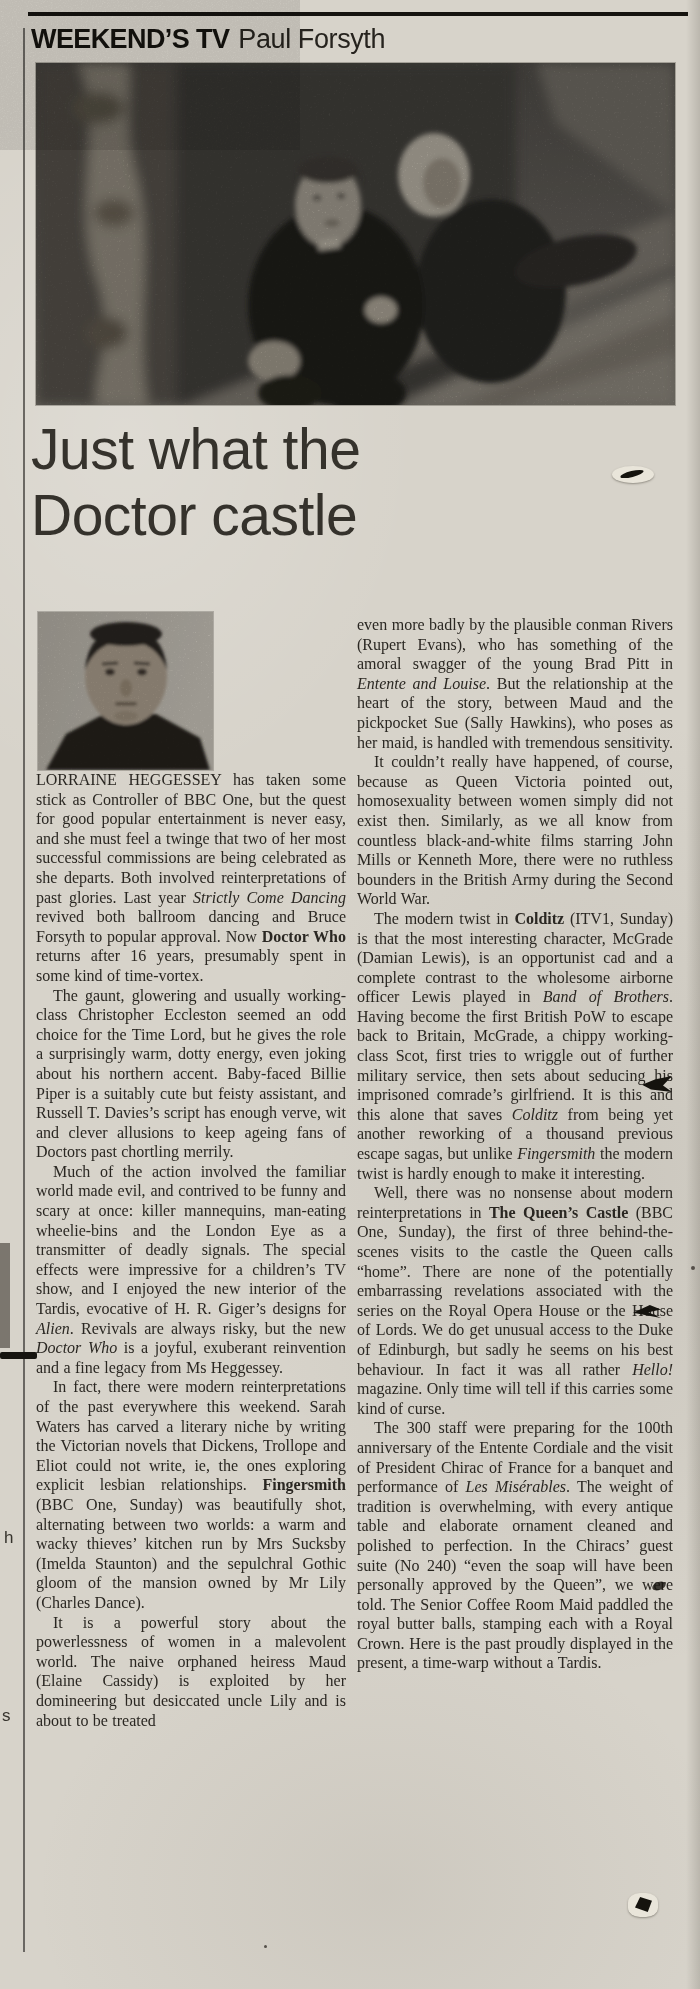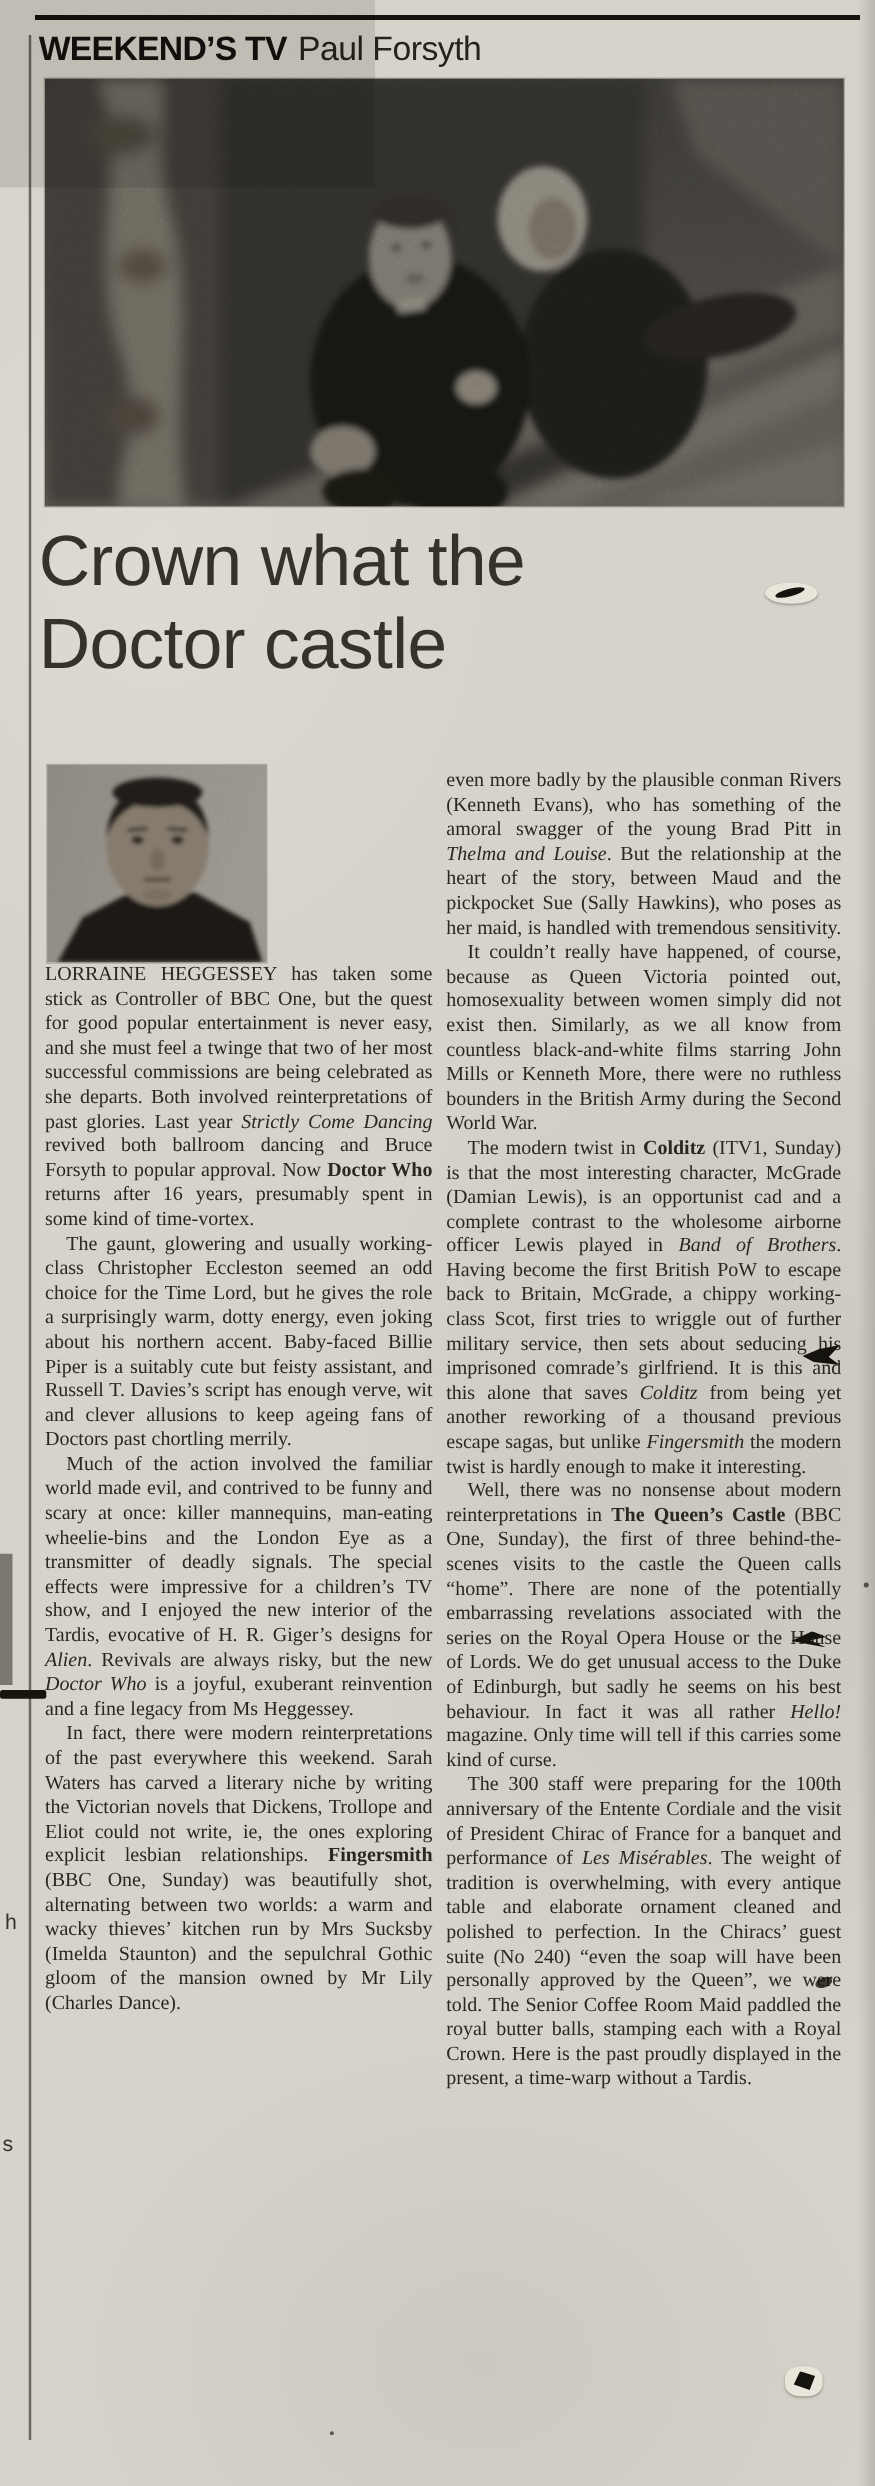--- a/index.html
+++ b/index.html
@@ -145,21 +145,21 @@
         <rect x="282" y="176" width="22" height="10" fill="#c9c2b4" transform="rotate(-8 293 181)"></rect>
         <ellipse cx="345" cy="247" rx="16" ry="13" fill="#bdb5a6"></ellipse>
         <ellipse cx="238" cy="298" rx="26" ry="20" fill="#b2aa9b"></ellipse>
         <ellipse cx="254" cy="330" rx="32" ry="18" fill="#28261f"></ellipse>
         <ellipse cx="330" cy="330" rx="40" ry="22" fill="#23211d"></ellipse>
       </g>
       <rect width="639" height="342" filter="url(#pnoise)" opacity="0.30"></rect>
     </svg>
   </div>
 
-  <h1 class="headline"><span>Crown what the</span><br><span>Doctor castle</span></h1>
+  <h1 class="headline"><span>Just what the</span><br><span>Doctor castle</span></h1>
 
   <div class="author-photo">
     <svg viewBox="0 0 175 158" preserveAspectRatio="none">
       <defs>
         <linearGradient id="abg" x1="0" y1="0" x2="1" y2="0.3">
           <stop offset="0" stop-color="#b7b2a8"></stop>
           <stop offset="1" stop-color="#cac5bb"></stop>
         </linearGradient>
         <filter id="ablur" x="-20%" y="-20%" width="140%" height="140%">
             <feGaussianBlur stdDeviation="1.6"></feGaussianBlur>
@@ -185,23 +185,24 @@
       </g>
       <rect width="175" height="158" filter="url(#anoise)" opacity="0.22"></rect>
     </svg>
   </div>
 
   <div class="col col-left" id="col-left">
       <p class=""><span>LORRAINE HEGGESSEY has taken some stick as Controller of BBC One, but the quest for good popular entertainment is never easy, and she must feel a twinge that two of her most successful commissions are being celebrated as she departs. Both involved reinterpretations of past glories. Last year </span><span class="i">Strictly Come Dancing</span><span> revived both ballroom dancing and Bruce Forsyth to popular approval. Now </span><span class="b">Doctor Who</span><span> returns after 16 years, presumably spent in some kind of time-vortex.</span></p>
       <p class="indent"><span>The gaunt, glowering and usually working-class Christopher Eccleston seemed an odd choice for the Time Lord, but he gives the role a surprisingly warm, dotty energy, even joking about his northern accent. Baby-faced Billie Piper is a suitably cute but feisty assistant, and Russell T. Davies’s script has enough verve, wit and clever allusions to keep ageing fans of Doctors past chortling merrily.</span></p>
       <p class="indent"><span>Much of the action involved the familiar world made evil, and contrived to be funny and scary at once: killer mannequins, man-eating wheelie-bins and the London Eye as a transmitter of deadly signals. The special effects were impressive for a children’s TV show, and I enjoyed the new interior of the Tardis, evocative of H. R. Giger’s designs for </span><span class="i">Alien</span><span>. Revivals are always risky, but the new </span><span class="i">Doctor Who</span><span> is a joyful, exuberant reinvention and a fine legacy from Ms Heggessey.</span></p>
       <p class="indent"><span>In fact, there were modern reinterpretations of the past everywhere this weekend. Sarah Waters has carved a literary niche by writing the Victorian novels that Dickens, Trollope and Eliot could not write, ie, the ones exploring explicit lesbian relationships. </span><span class="b">Fingersmith</span><span> (BBC One, Sunday) was beautifully shot, alternating between two worlds: a warm and wacky thieves’ kitchen run by Mrs Sucksby (Imelda Staunton) and the sepulchral Gothic gloom of the mansion owned by Mr Lily (Charles Dance).</span></p>
+      <p class="indent"><span>It is a powerful story about the powerlessness of women in a malevolent world. The naive orphaned heiress Maud (Elaine Cassidy) is exploited by her domineering but desiccated uncle Lily and is about to be treated</span></p>
     </div>
   <div class="col col-right" id="col-right">
-      <p class=""><span>even more badly by the plausible conman Rivers (Kenneth Evans), who has something of the amoral swagger of the young Brad Pitt in </span><span class="i">Thelma and Louise</span><span>. But the relationship at the heart of the story, between Maud and the pickpocket Sue (Sally Hawkins), who poses as her maid, is handled with tremendous sensitivity.</span></p>
+      <p class=""><span>even more badly by the plausible conman Rivers (Rupert Evans), who has something of the amoral swagger of the young Brad Pitt in </span><span class="i">Entente and Louise</span><span>. But the relationship at the heart of the story, between Maud and the pickpocket Sue (Sally Hawkins), who poses as her maid, is handled with tremendous sensitivity.</span></p>
       <p class="indent"><span>It couldn’t really have happened, of course, because as Queen Victoria pointed out, homosexuality between women simply did not exist then. Similarly, as we all know from countless black-and-white films starring John Mills or Kenneth More, there were no ruthless bounders in the British Army during the Second World War.</span></p>
       <p class="indent"><span>The modern twist in </span><span class="b">Colditz</span><span> (ITV1, Sunday) is that the most interesting character, McGrade (Damian Lewis), is an opportunist cad and a complete contrast to the wholesome airborne officer Lewis played in </span><span class="i">Band of Brothers</span><span>. Having become the first British PoW to escape back to Britain, McGrade, a chippy working-class Scot, first tries to wriggle out of further military service, then sets about seducing his imprisoned comrade’s girlfriend. It is this and this alone that saves </span><span class="i">Colditz</span><span> from being yet another reworking of a thousand previous escape sagas, but unlike </span><span class="i">Fingersmith</span><span> the modern twist is hardly enough to make it interesting.</span></p>
       <p class="indent"><span>Well, there was no nonsense about modern reinterpretations in </span><span class="b">The Queen’s Castle</span><span> (BBC One, Sunday), the first of three behind-the-scenes visits to the castle the Queen calls “home”. There are none of the potentially embarrassing revelations associated with the series on the Royal Opera House or the House of Lords. We do get unusual access to the Duke of Edinburgh, but sadly he seems on his best behaviour. In fact it was all rather </span><span class="i">Hello!</span><span> magazine. Only time will tell if this carries some kind of curse.</span></p>
       <p class="indent"><span>The 300 staff were preparing for the 100th anniversary of the Entente Cordiale and the visit of President Chirac of France for a banquet and performance of </span><span class="i">Les Misérables</span><span>. The weight of tradition is overwhelming, with every antique table and elaborate ornament cleaned and polished to perfection. In the Chiracs’ guest suite (No 240) “even the soap will have been personally approved by the Queen”, we were told. The Senior Coffee Room Maid paddled the royal butter balls, stamping each with a Royal Crown. Here is the past proudly displayed in the present, a time-warp without a Tardis.</span></p>
     </div>
 
   <span class="margin-remnant remnant-h">h</span>
   <span class="margin-remnant remnant-s">s</span>
   <div class="margin-strip"></div>
   <div class="margin-dash"></div>

